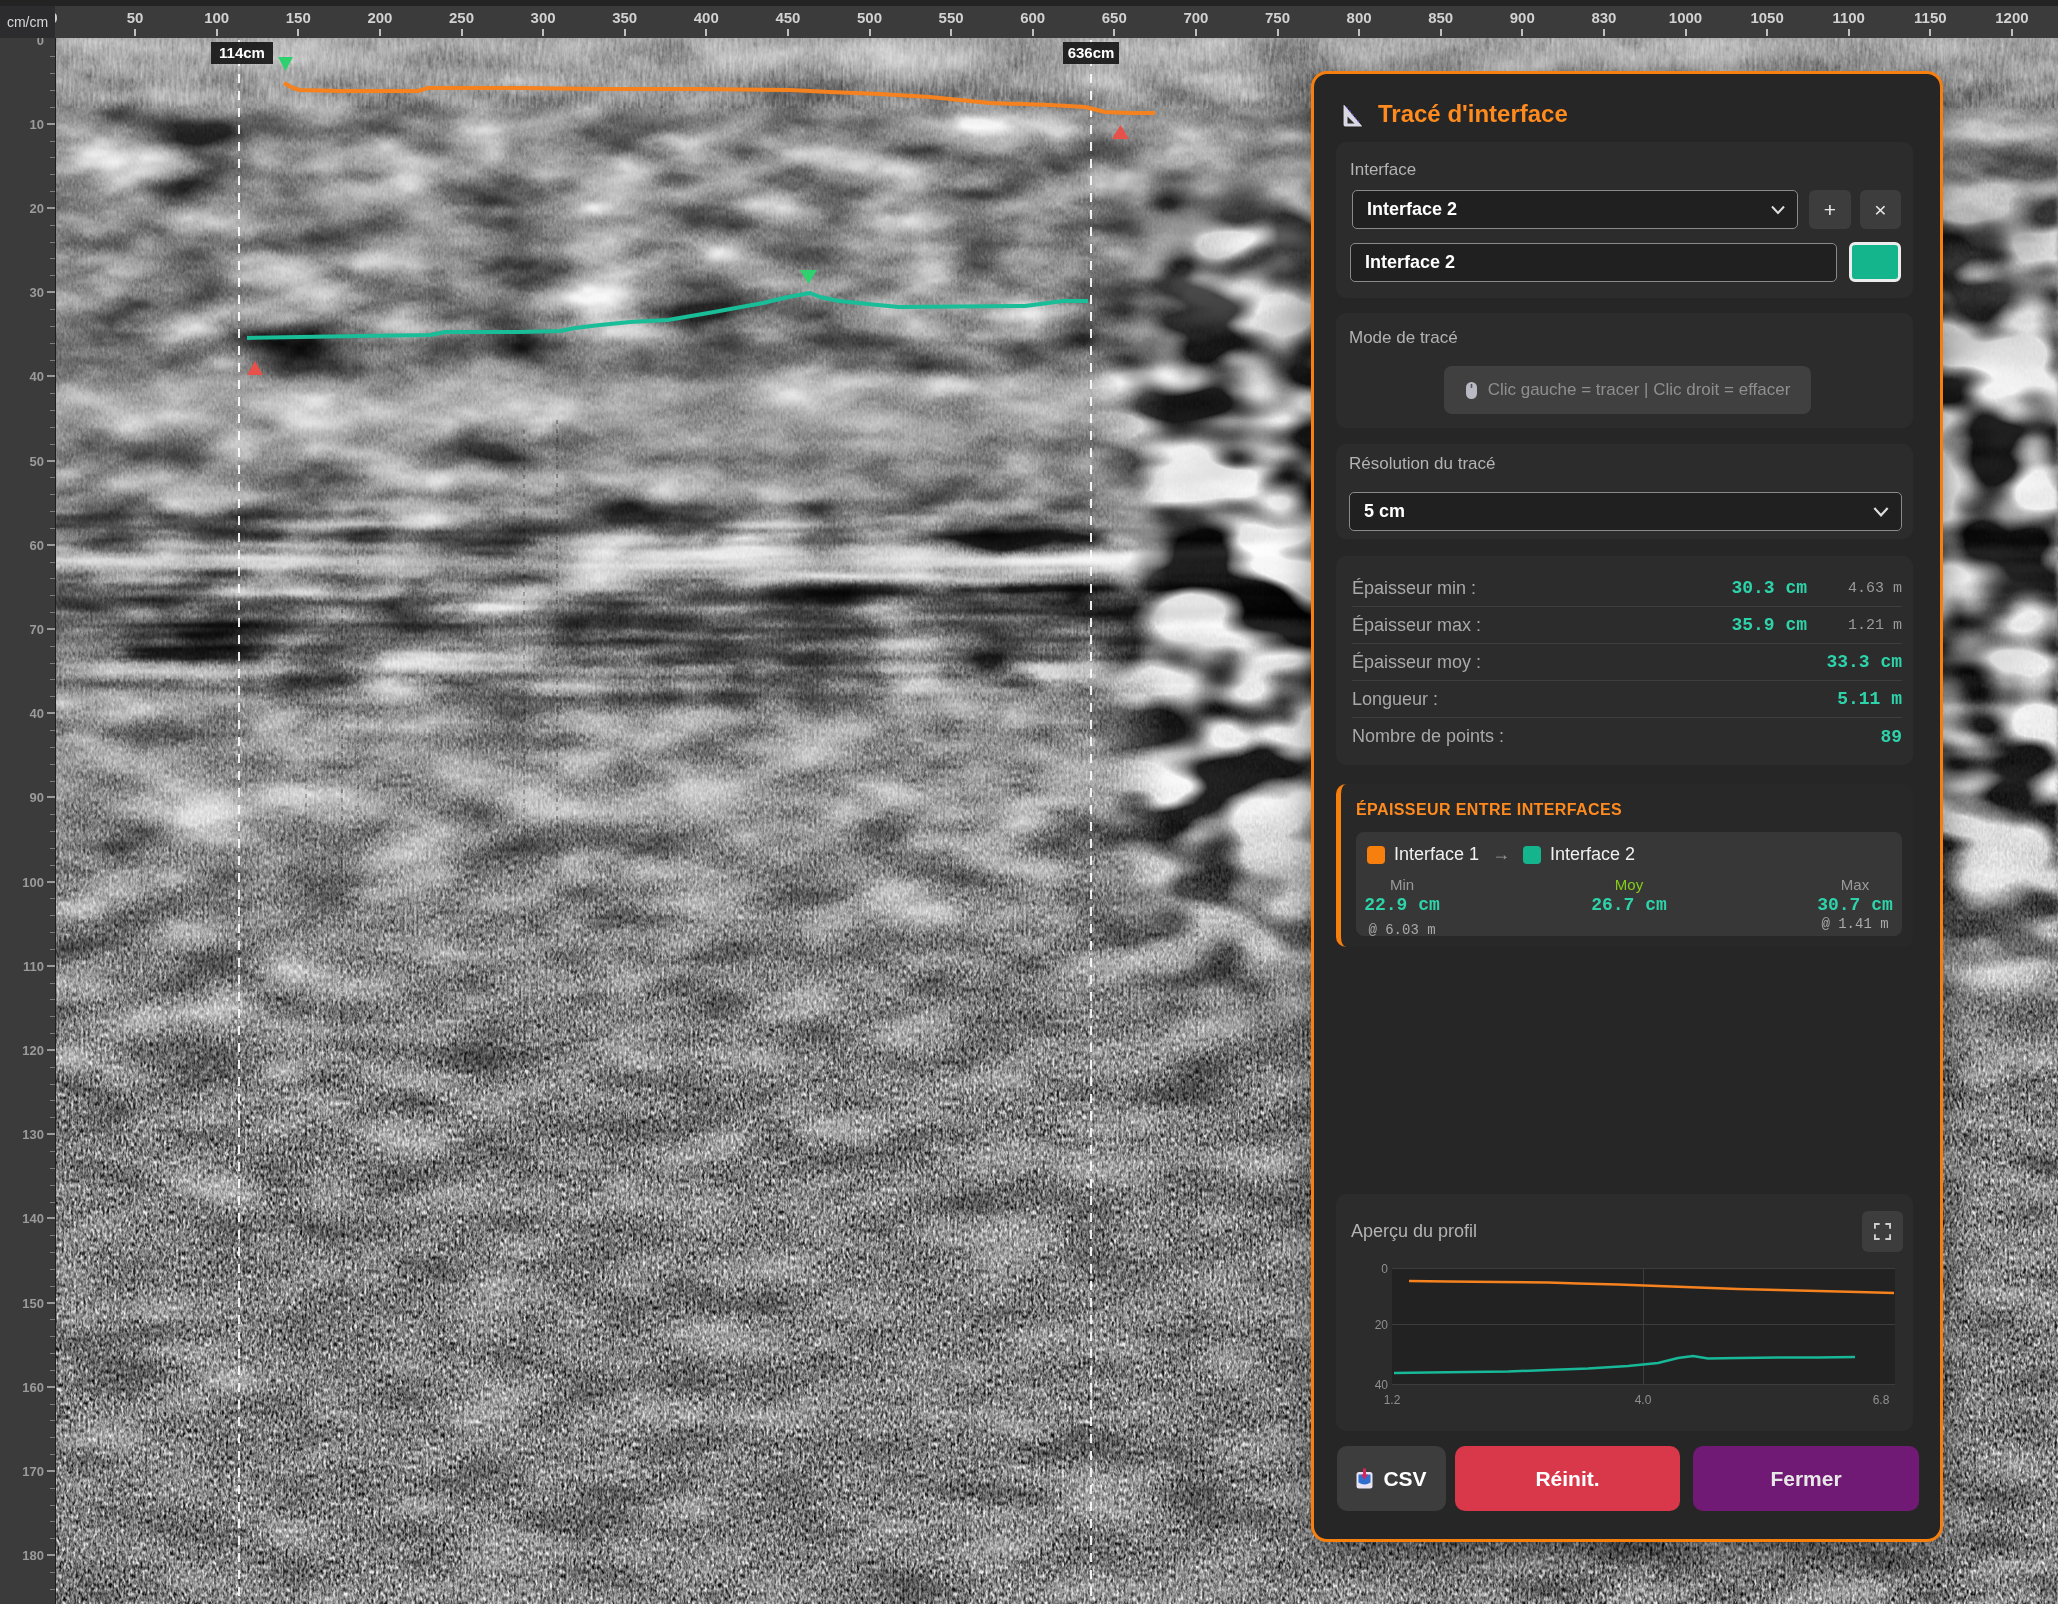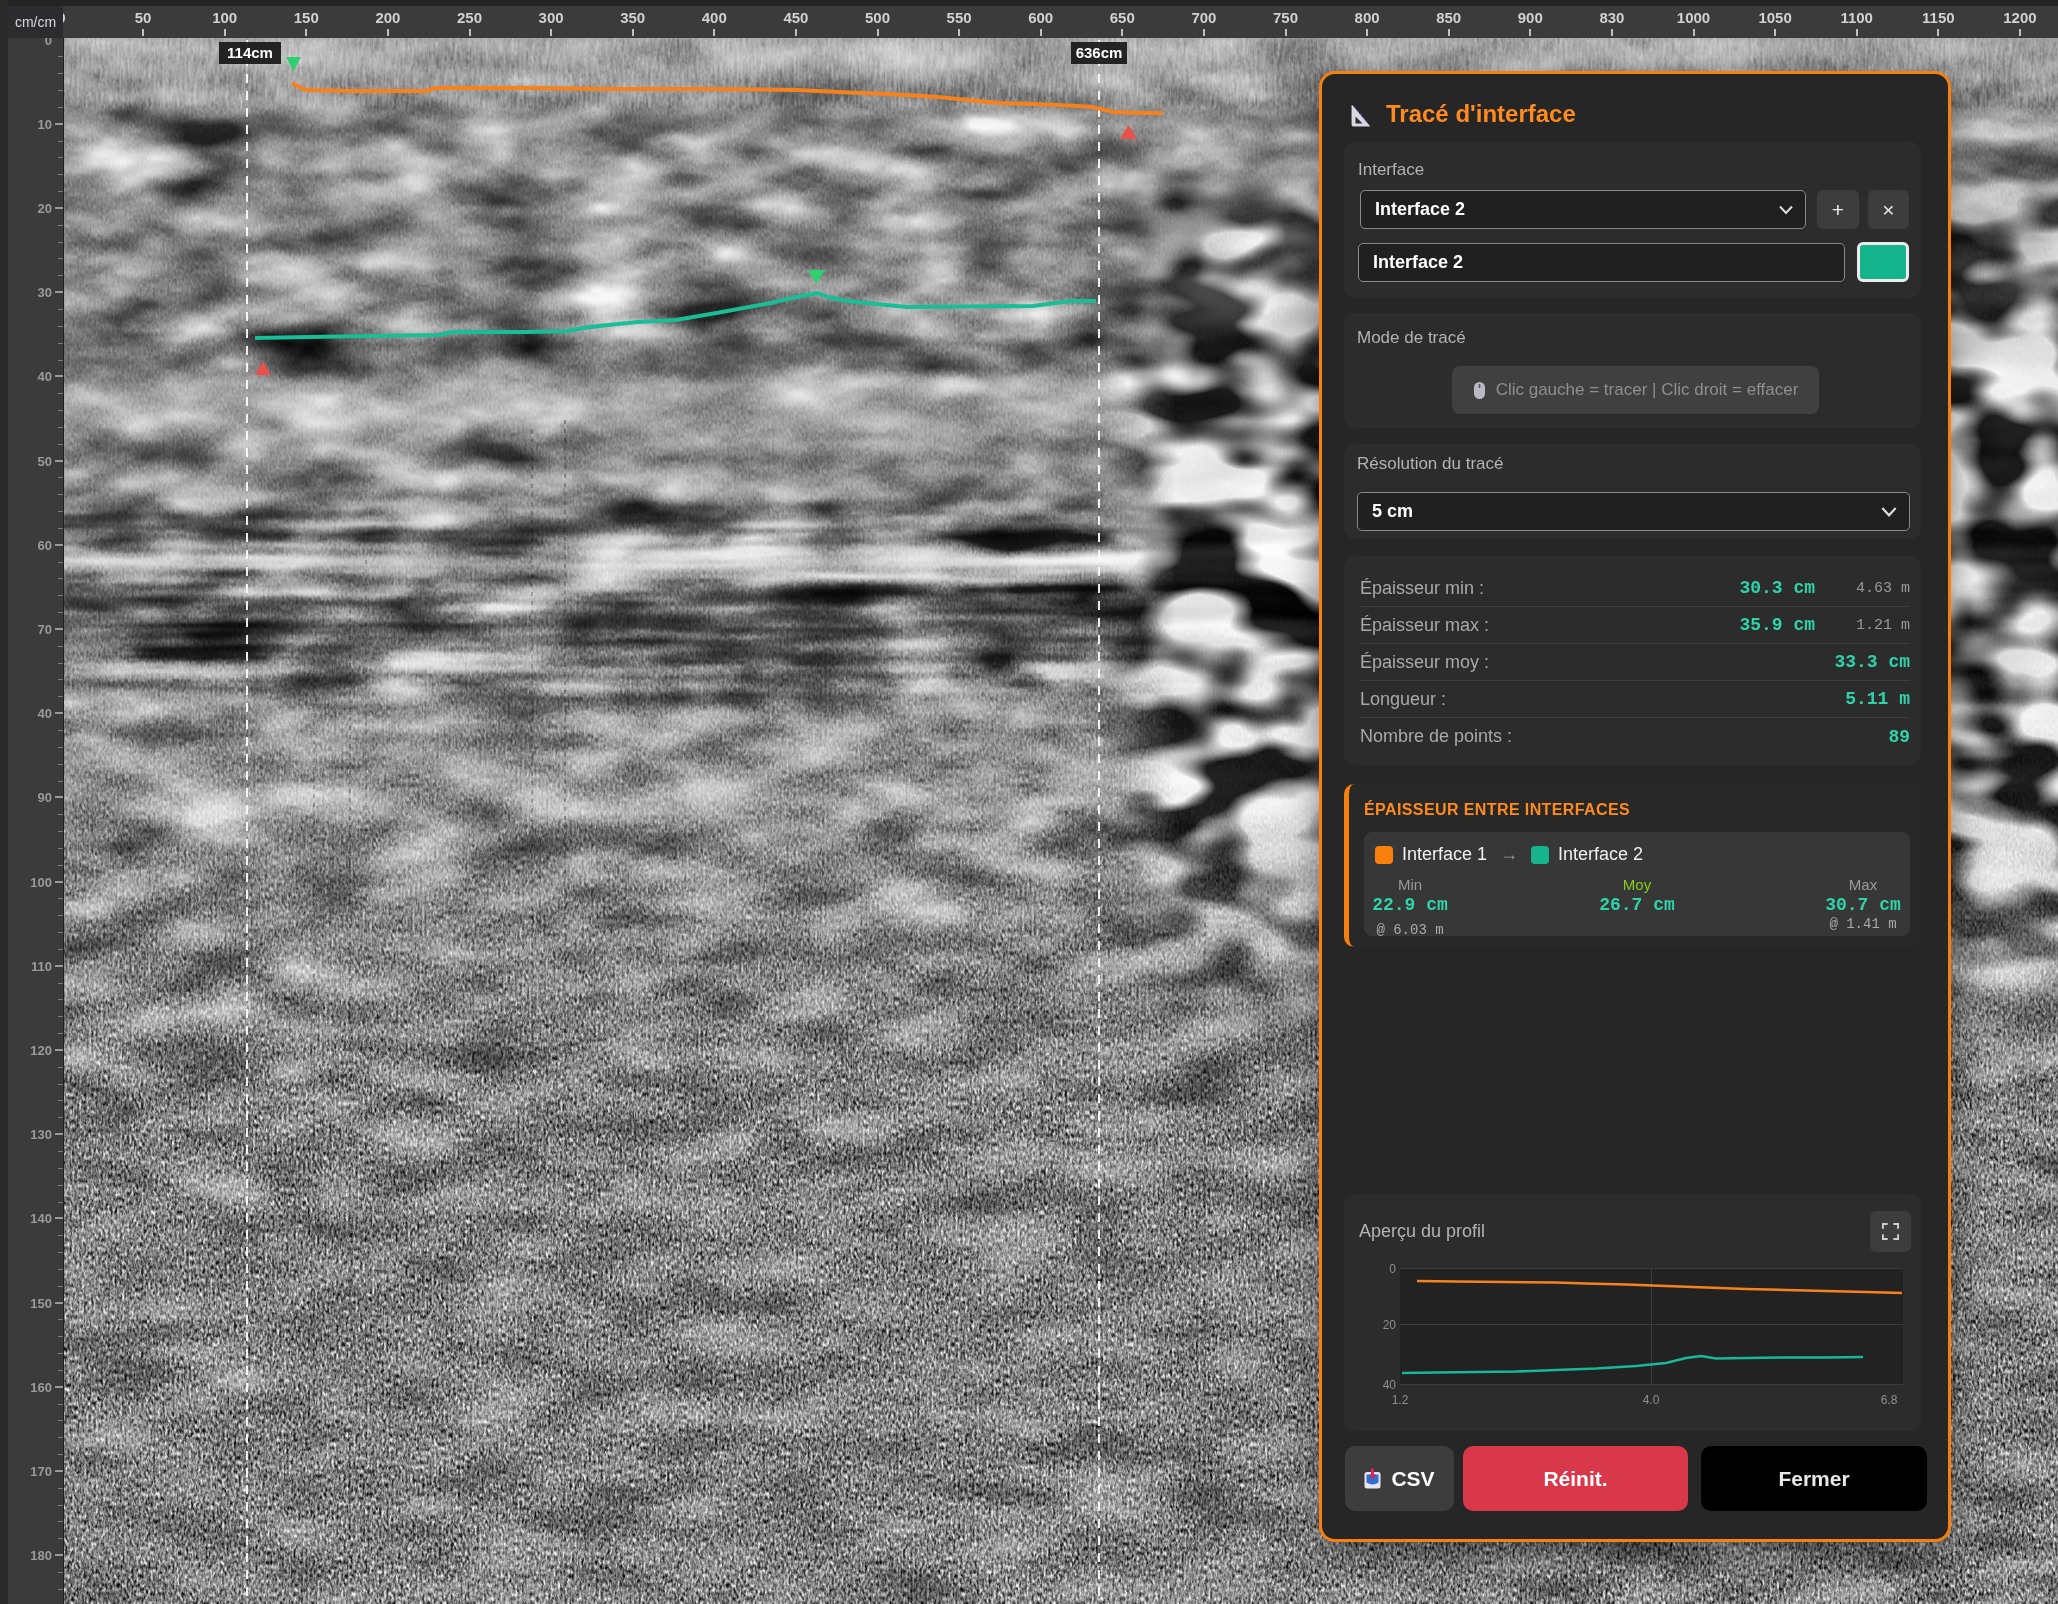--- a/index.html
+++ b/index.html
@@ -1,17 +1,17 @@
 <!DOCTYPE html>
 <html><head><meta charset="utf-8"><style>
 html,body{margin:0;padding:0;width:2058px;height:1604px;overflow:hidden;background:#2a2a2a;
  font-family:"Liberation Sans",sans-serif;}
 *{box-sizing:border-box}
 .abs{position:absolute}
-#stage{position:absolute;left:8px;top:0;width:1684px;height:1604px}
+#stage{position:absolute;left:0;top:0;width:1684px;height:1604px}
 
 #topstrip{left:0;top:0;width:2058px;height:6px;background:#232323}
 #corner{left:0;top:6px;width:55px;height:32px;background:#2c2c2e;color:#d8d8d8;font-size:14px;
  display:flex;align-items:center;justify-content:center}
 #hruler{left:55px;top:6px;width:2003px;height:32px;background:#3b3b3c}
 #vruler{left:0;top:38px;width:55px;height:1566px;background:#3b3b3c}
 .hlab{position:absolute;top:3px;transform:translateX(-50%);color:#d2d2d2;font-size:15px;font-weight:700}
 .htick{position:absolute;top:23px;width:2px;height:7px;background:#c0c0c0;transform:translateX(-50%)}
 .vlab{position:absolute;right:11px;transform:translateY(-50%);color:#9b9b9b;font-size:13px;font-weight:700}
 .vtick{position:absolute;right:0;height:2px;width:8px;background:#9a9a9a;transform:translateY(-50%)}
@@ -507,14 +507,14 @@
 </div>
 
 <div class="btn" style="left:23px;width:109px;background:#3d3d3d">
  <svg width="17" height="21" viewBox="0 0 17 21" style="margin-right:10px">
    <rect x="0.5" y="4" width="16" height="16.5" rx="2.5" fill="#eae4f2"></rect>
    <path d="M2.5 6.5 H14.5 V14.5 Q8.5 18.5 2.5 14.5 Z" fill="#2e6fd0"></path>
    <rect x="7" y="0.5" width="3" height="6.5" fill="#d6275a"></rect>
    <path d="M5 6.5 L12 6.5 L8.5 11.5 Z" fill="#d6275a"></path>
  </svg>CSV</div>
 <div class="btn" style="left:141px;width:225px;background:#d9374a">Réinit.</div>
-<div class="btn" style="left:379px;width:226px;background:#000000;color:#e8e8e8">Fermer</div>
+<div class="btn" style="left:379px;width:226px;background:#701a75;color:#e8e8e8">Fermer</div>
 </div>
   </div>
 </body></html>

